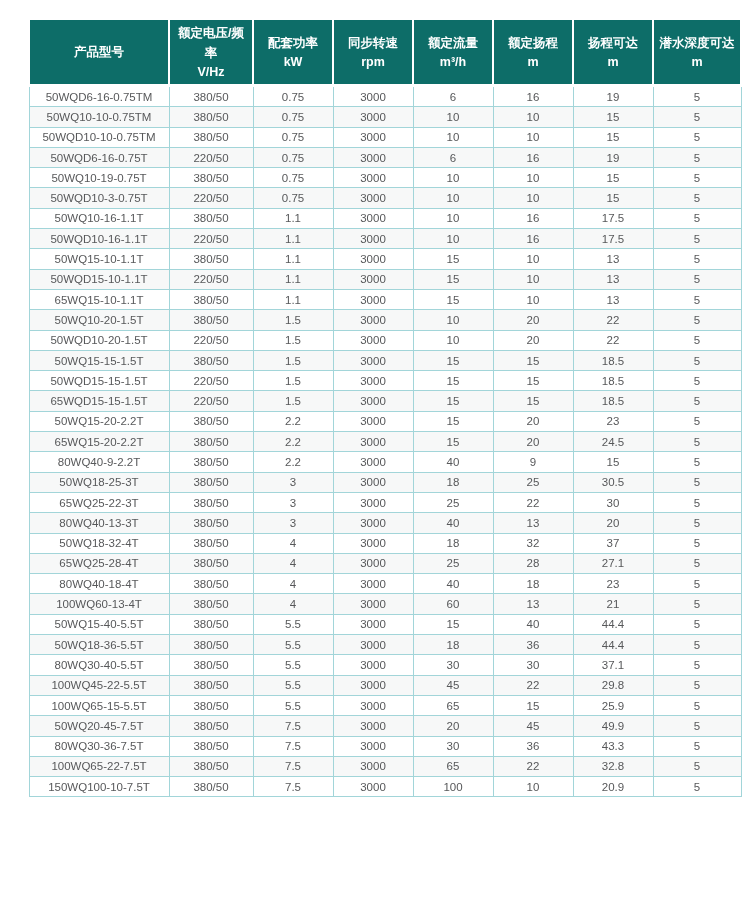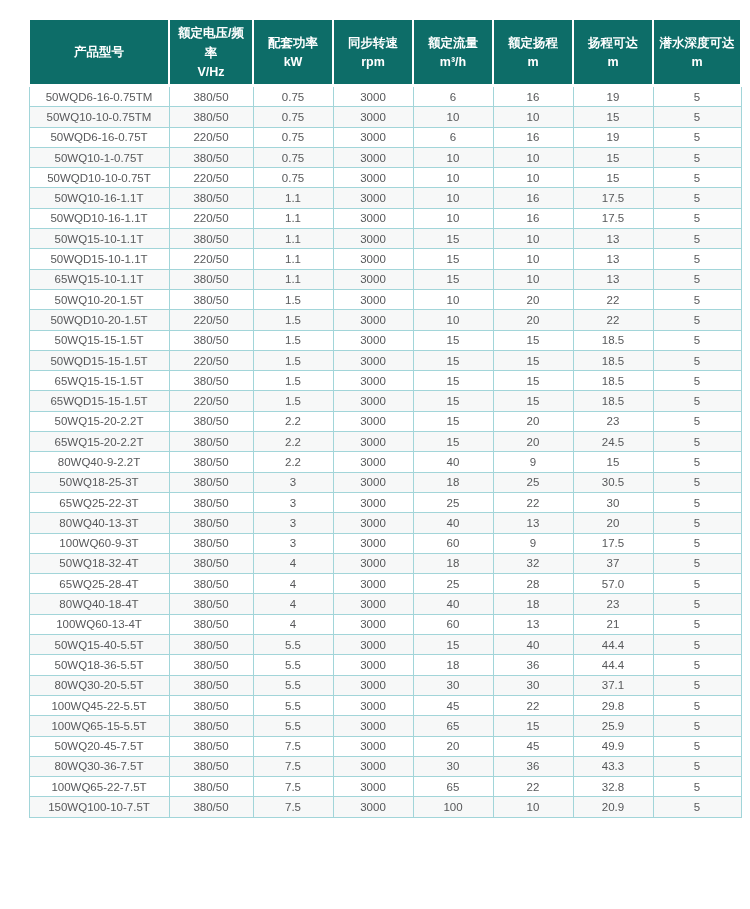--- a/index.html
+++ b/index.html
@@ -129,41 +129,51 @@
             <td>50WQ10-10-0.75TM</td>
             <td>380/50</td>
             <td>0.75</td>
             <td>3000</td>
             <td>10</td>
             <td>10</td>
             <td>15</td>
             <td>5</td>
           </tr>
           <tr>
+            <td>50WQD10-10-0.75TM</td>
+            <td>380/50</td>
+            <td>0.75</td>
+            <td>3000</td>
+            <td>10</td>
+            <td>10</td>
+            <td>15</td>
+            <td>5</td>
+          </tr>
+          <tr>
             <td>50WQD6-16-0.75T</td>
             <td>220/50</td>
             <td>0.75</td>
             <td>3000</td>
             <td>6</td>
             <td>16</td>
             <td>19</td>
             <td>5</td>
           </tr>
           <tr>
-            <td>50WQ10-1-0.75T</td>
-            <td>380/50</td>
-            <td>0.75</td>
-            <td>3000</td>
-            <td>10</td>
-            <td>10</td>
-            <td>15</td>
-            <td>5</td>
-          </tr>
-          <tr>
-            <td>50WQD10-10-0.75T</td>
+            <td>50WQ10-19-0.75T</td>
+            <td>380/50</td>
+            <td>0.75</td>
+            <td>3000</td>
+            <td>10</td>
+            <td>10</td>
+            <td>15</td>
+            <td>5</td>
+          </tr>
+          <tr>
+            <td>50WQD10-3-0.75T</td>
             <td>220/50</td>
             <td>0.75</td>
             <td>3000</td>
             <td>10</td>
             <td>10</td>
             <td>15</td>
             <td>5</td>
           </tr>
           <tr>
             <td>50WQ10-16-1.1T</td>
@@ -241,30 +251,20 @@
             <td>1.5</td>
             <td>3000</td>
             <td>15</td>
             <td>15</td>
             <td>18.5</td>
             <td>5</td>
           </tr>
           <tr>
             <td>50WQD15-15-1.5T</td>
             <td>220/50</td>
-            <td>1.5</td>
-            <td>3000</td>
-            <td>15</td>
-            <td>15</td>
-            <td>18.5</td>
-            <td>5</td>
-          </tr>
-          <tr>
-            <td>65WQ15-15-1.5T</td>
-            <td>380/50</td>
             <td>1.5</td>
             <td>3000</td>
             <td>15</td>
             <td>15</td>
             <td>18.5</td>
             <td>5</td>
           </tr>
           <tr>
             <td>65WQD15-15-1.5T</td>
             <td>220/50</td>
@@ -329,47 +329,37 @@
             <td>80WQ40-13-3T</td>
             <td>380/50</td>
             <td>3</td>
             <td>3000</td>
             <td>40</td>
             <td>13</td>
             <td>20</td>
             <td>5</td>
           </tr>
           <tr>
-            <td>100WQ60-9-3T</td>
-            <td>380/50</td>
-            <td>3</td>
-            <td>3000</td>
-            <td>60</td>
-            <td>9</td>
-            <td>17.5</td>
-            <td>5</td>
-          </tr>
-          <tr>
             <td>50WQ18-32-4T</td>
             <td>380/50</td>
             <td>4</td>
             <td>3000</td>
             <td>18</td>
             <td>32</td>
             <td>37</td>
             <td>5</td>
           </tr>
           <tr>
             <td>65WQ25-28-4T</td>
             <td>380/50</td>
             <td>4</td>
             <td>3000</td>
             <td>25</td>
             <td>28</td>
-            <td>57.0</td>
+            <td>27.1</td>
             <td>5</td>
           </tr>
           <tr>
             <td>80WQ40-18-4T</td>
             <td>380/50</td>
             <td>4</td>
             <td>3000</td>
             <td>40</td>
             <td>18</td>
             <td>23</td>
@@ -399,21 +389,21 @@
             <td>50WQ18-36-5.5T</td>
             <td>380/50</td>
             <td>5.5</td>
             <td>3000</td>
             <td>18</td>
             <td>36</td>
             <td>44.4</td>
             <td>5</td>
           </tr>
           <tr>
-            <td>80WQ30-20-5.5T</td>
+            <td>80WQ30-40-5.5T</td>
             <td>380/50</td>
             <td>5.5</td>
             <td>3000</td>
             <td>30</td>
             <td>30</td>
             <td>37.1</td>
             <td>5</td>
           </tr>
           <tr>
             <td>100WQ45-22-5.5T</td>

